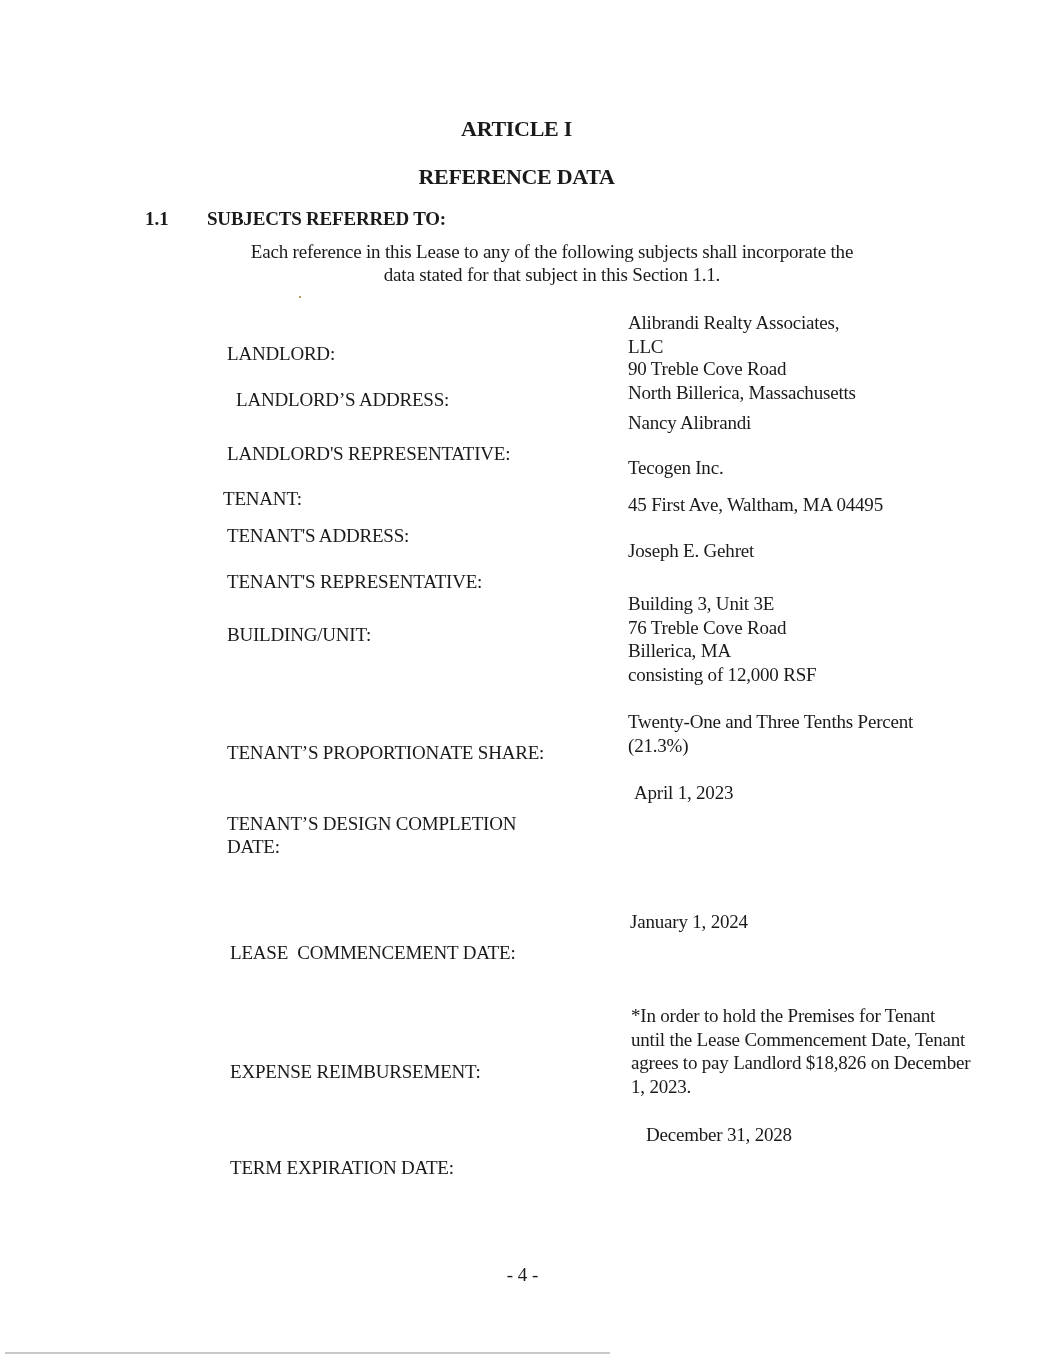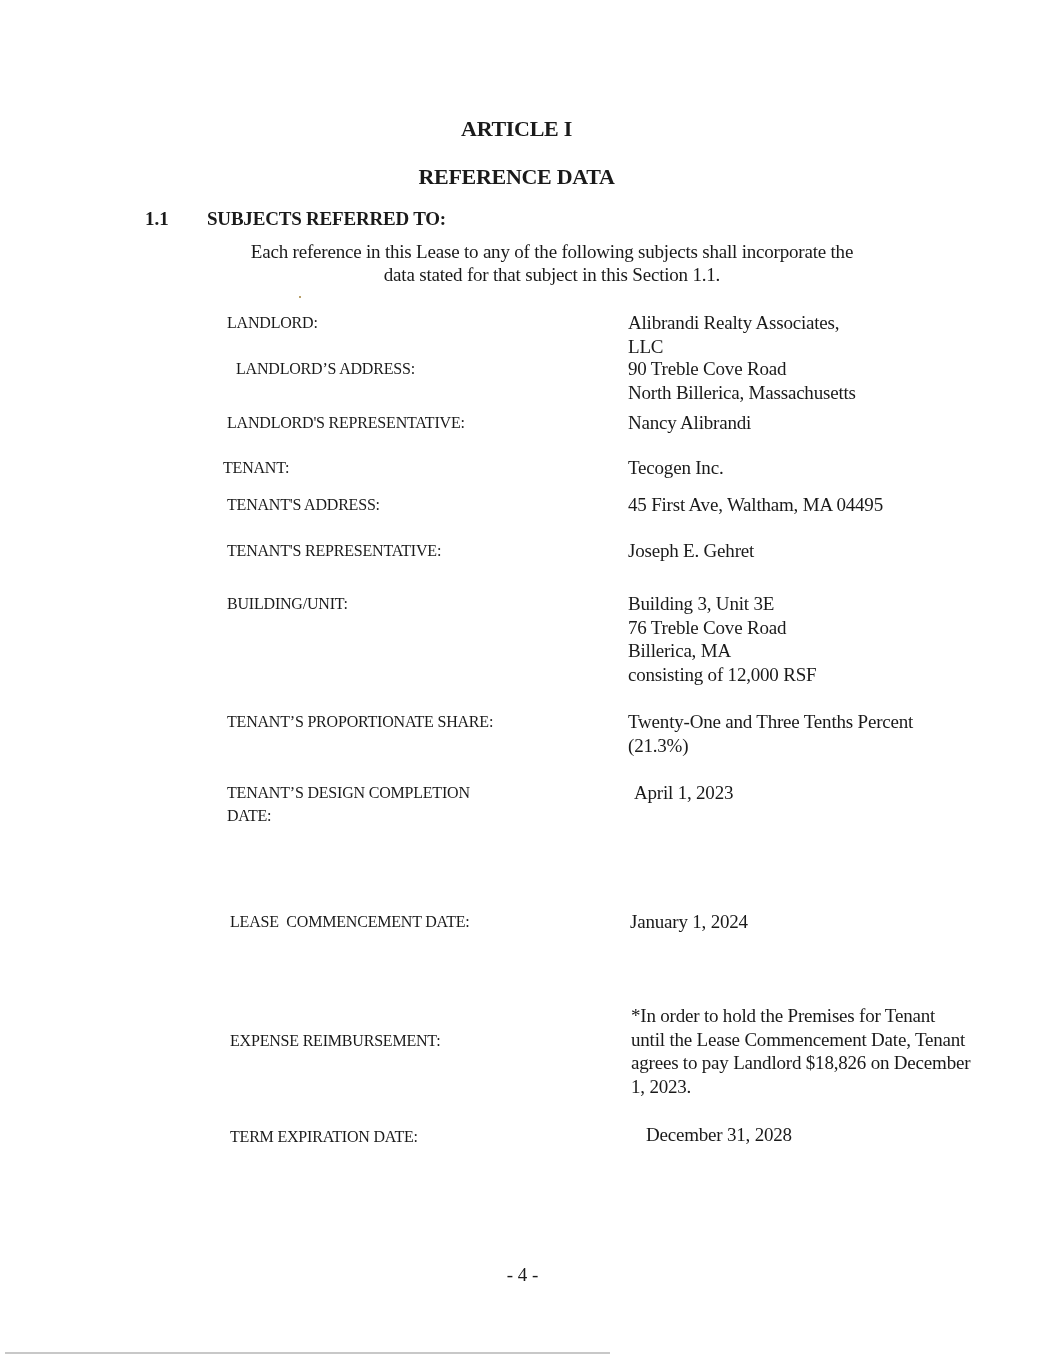--- a/index.html
+++ b/index.html
@@ -5,21 +5,21 @@
   html, body { margin: 0; padding: 0; }
   body {
     width: 1055px; height: 1365px; background: #ffffff; position: relative; overflow: hidden;
     font-family: "Liberation Serif", "DejaVu Serif", serif; color: #1a1a1a;
   }
   .abs { position: absolute; white-space: nowrap; font-family: Liberation Serif, serif; }
   .h1 { font-weight: bold; font-size: 22px; left: 0; width: 1033px; text-align: center; letter-spacing: -0.3px; }
   .sec-num { left: 145px; top: 208px; font-weight: bold; font-size: 19px; }
   .sec-title { left: 207px; top: 208px; font-weight: bold; font-size: 19px; letter-spacing: -0.2px; }
   .intro { left: 207px; top: 240px; font-size: 19px; line-height: 23px; white-space: normal; width: 690px; letter-spacing: -0.2px; text-align: center; }
-  .lbl { font-size: 16px; line-height: 23px; letter-spacing: -0.2px; }
+  .lbl { font-size: 19px; line-height: 23px; letter-spacing: -0.2px; margin-top: 31px; }
   .val { font-size: 19px; line-height: 23.5px; letter-spacing: -0.2px; }
   .val span, .lbl span { display: block; }
   .page-num { left: 0; width: 1045px; text-align: center; top: 1264px; font-size: 19px; }
   .bottom-line { position: absolute; left: 5px; top: 1352px; width: 605px; height: 2px; background: #c8c8c8; }
   .speck { position: absolute; width: 2px; height: 2px; background: #b9a06a; left: 299px; top: 296px; }
 </style>
 </head>
 <body>
 
 <div>

